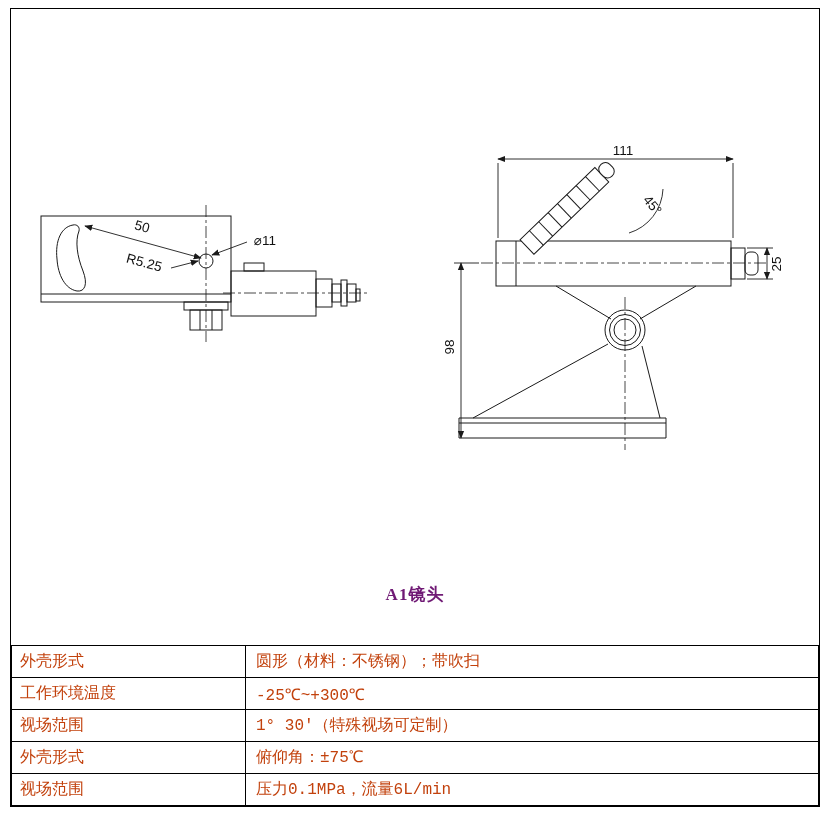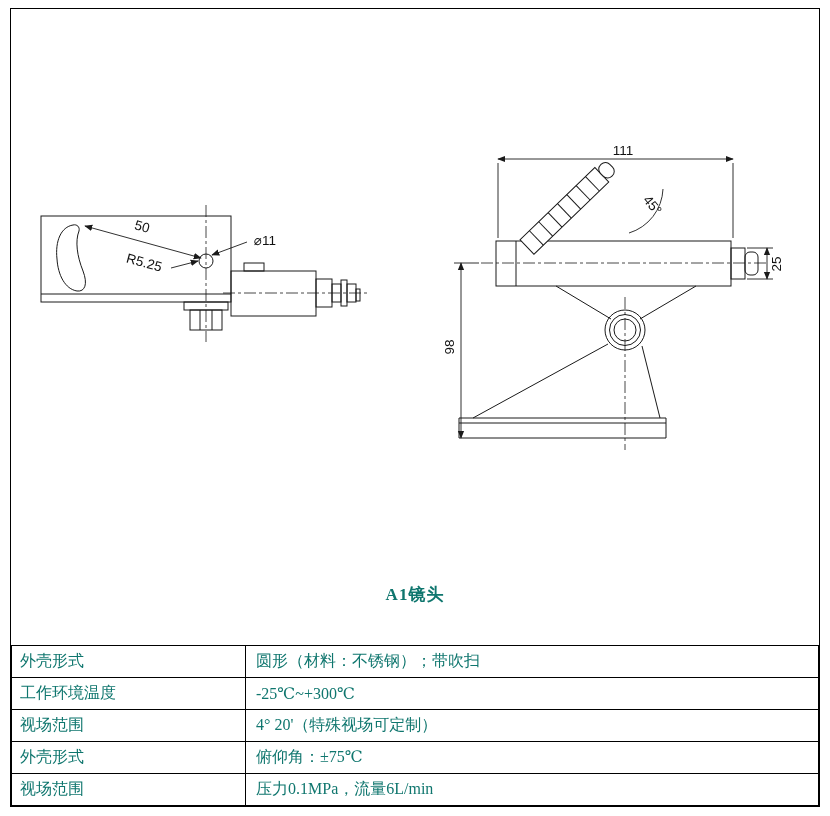--- a/index.html
+++ b/index.html
@@ -2,24 +2,24 @@
 <html><head>
 <meta charset="utf-8">
 <style>
   html,body{margin:0;padding:0;background:#fff;}
   .page{position:relative;width:830px;height:816px;background:#fff;overflow:hidden;
         font-family:"Liberation Serif","DejaVu Serif",serif;}
   .sheet{position:absolute;left:10px;top:8px;width:808px;border:1px solid #000;background:#fff;}
   .drawing-area{position:relative;width:808px;height:636px;}
   .drawing-area svg{position:absolute;left:0;top:0;}
   .sheet-title{position:absolute;left:0;top:574px;width:100%;text-align:center;
-               font-size:17px;font-weight:bold;color:#0f766e;letter-spacing:1px;}
+               font-size:17px;font-weight:bold;color:#701a75;letter-spacing:1px;}
   table.spec-table{border-collapse:collapse;width:100%;table-layout:fixed;}
-  table.spec-table td{border:1px solid #000;height:29px;font-size:16px;color:#0f766e;
-                      vertical-align:middle;overflow:hidden;white-space:nowrap;}
+  table.spec-table td{border:1px solid #000;height:29px;font-size:16px;color:#c2410c;
+                      vertical-align:middle;overflow:hidden;white-space:nowrap;font-family:Liberation Mono, monospace;}
   td.label{width:224px;padding-left:8px;}
   td.value{padding-left:10px;}
   
   .ln{stroke:#1a1a1a;stroke-width:1;fill:none;}
   .fw{stroke:#1a1a1a;stroke-width:1;fill:#fff;}
   .cl{stroke:#1a1a1a;stroke-width:0.8;fill:none;stroke-dasharray:12 3 3 3;}
   .dimln{stroke:#1a1a1a;stroke-width:0.9;fill:none;}
   .dim{font-family:"Liberation Sans","DejaVu Sans",sans-serif;font-size:13.5px;fill:#111;}
 </style>
 </head>
@@ -128,21 +128,21 @@
         <tr>
           <td class="label">外壳形式</td>
           <td class="value">圆形（材料：不锈钢）；带吹扫</td>
         </tr>
         <tr>
           <td class="label">工作环境温度</td>
           <td class="value">-25℃~+300℃</td>
         </tr>
         <tr>
           <td class="label">视场范围</td>
-          <td class="value">4° 20'（特殊视场可定制）</td>
+          <td class="value">1° 30'（特殊视场可定制）</td>
         </tr>
         <tr>
           <td class="label">外壳形式</td>
           <td class="value">俯仰角：±75℃</td>
         </tr>
         <tr>
           <td class="label">视场范围</td>
           <td class="value">压力0.1MPa，流量6L/min</td>
         </tr>
       </tbody>

